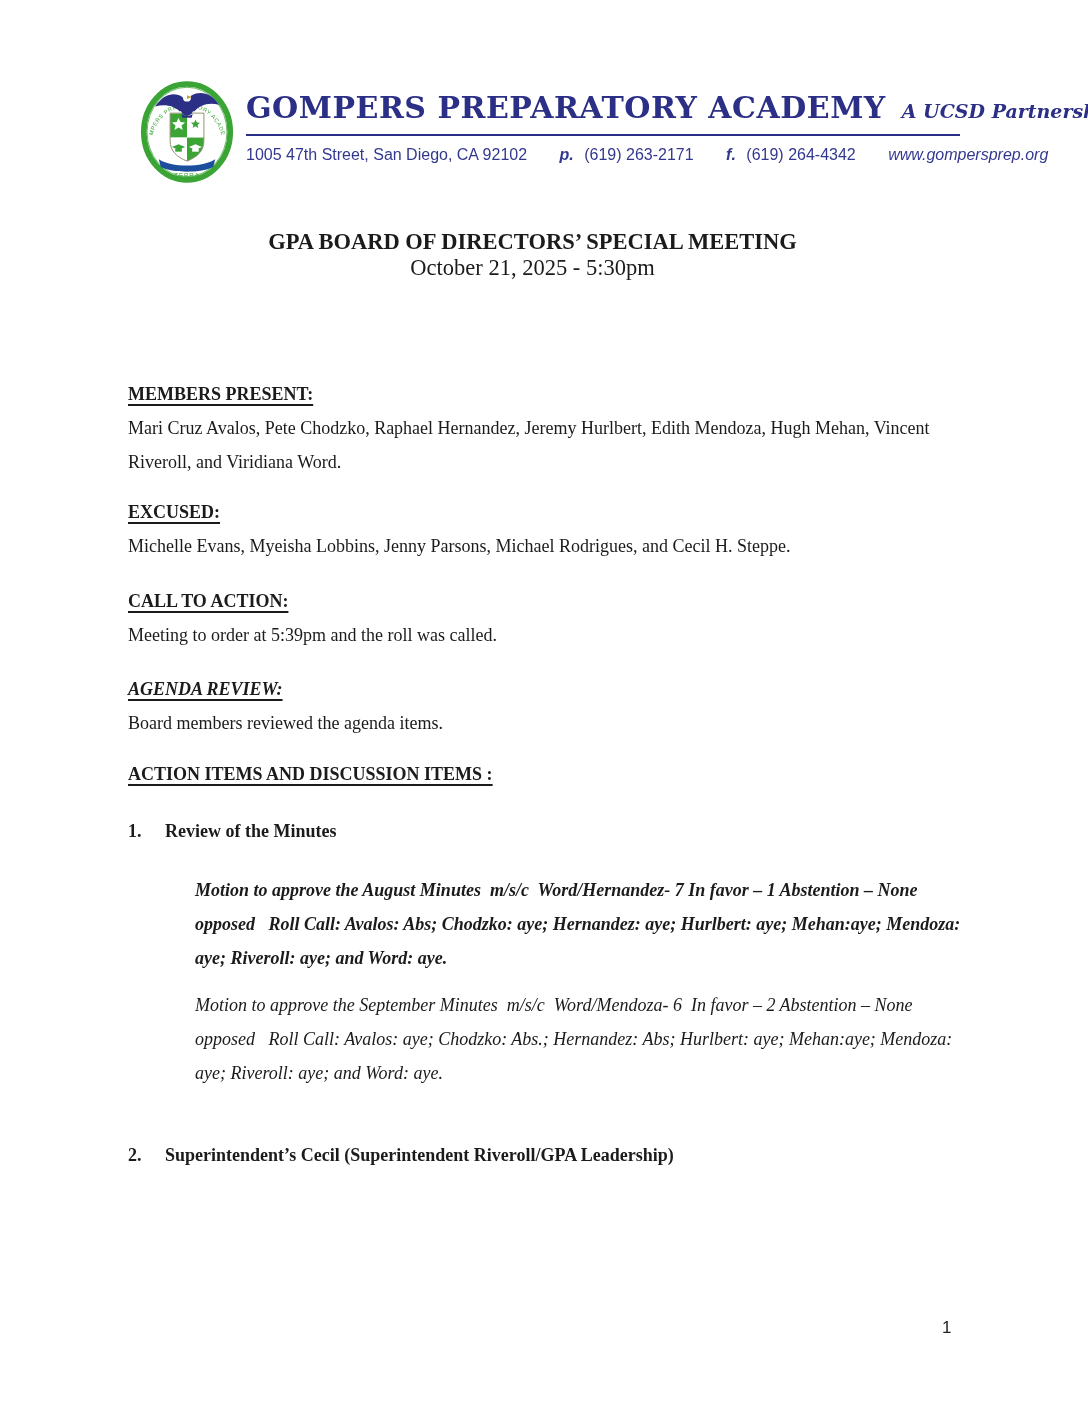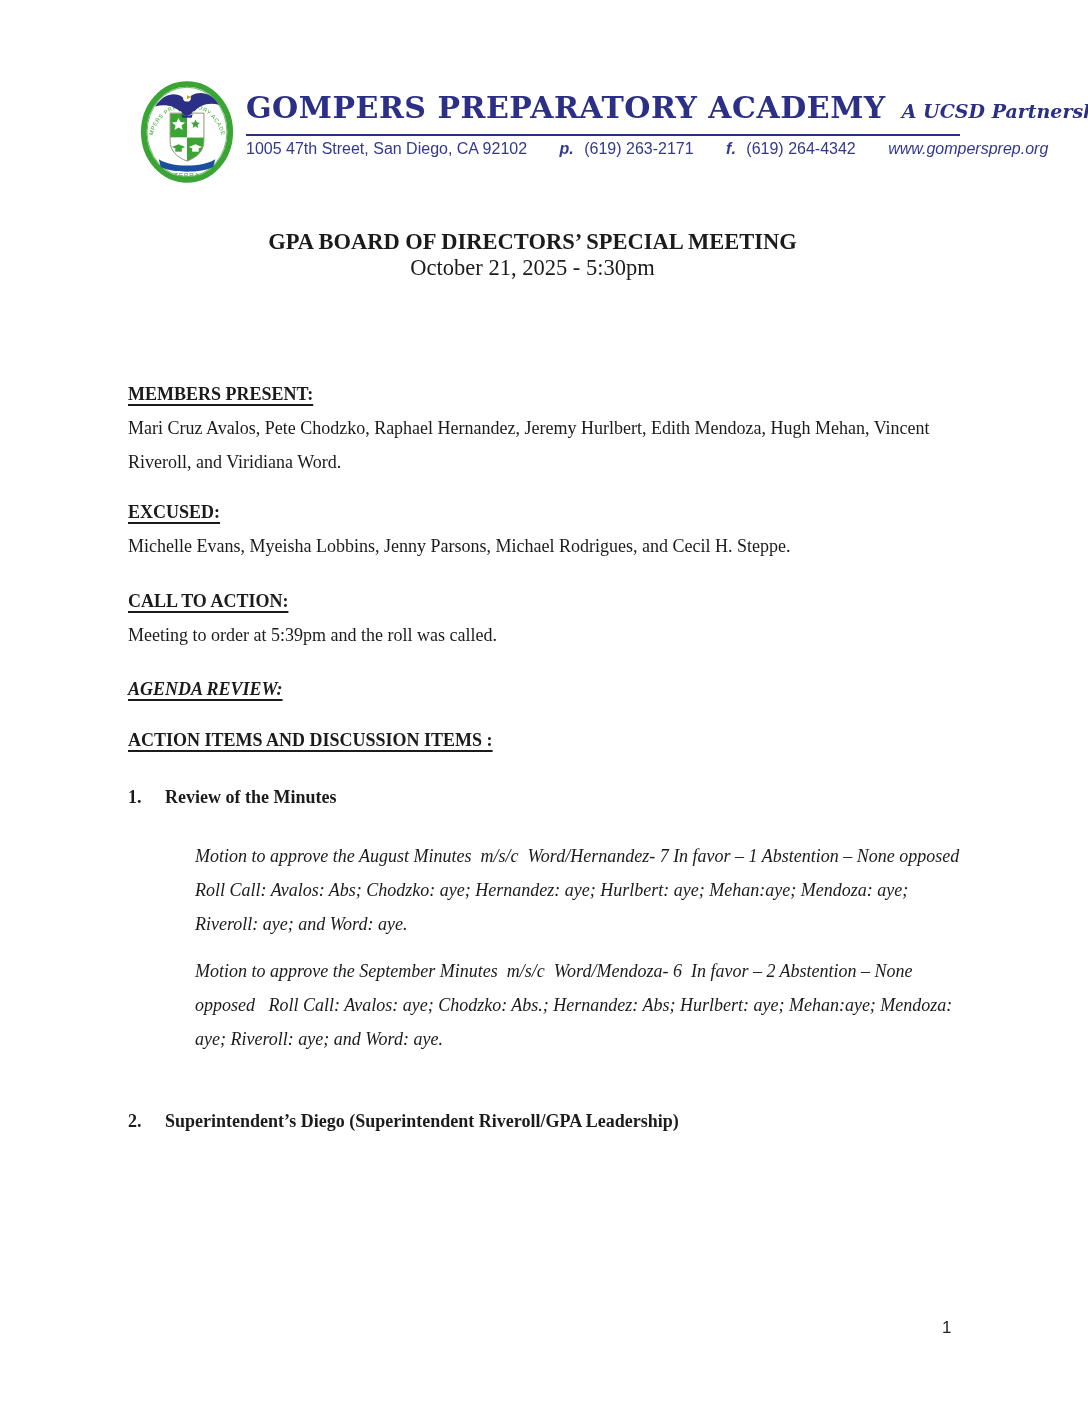--- a/index.html
+++ b/index.html
@@ -25,21 +25,21 @@
     font-family:"DejaVu Serif", serif;
     font-weight:bold;font-size:30px;letter-spacing:.5px;
     color:#2b2f85;
   }
   .partnership{
     font-family:"DejaVu Serif", serif;
     font-weight:bold;font-style:italic;font-size:19px;color:#2b2f85;
   }
   .head-rule{border:0;border-top:2.5px solid #2b2f85;margin:9px 0 0 0;}
   .address-row{
-    margin-top:4px;
+    margin-top:10px;
     font-family:"Liberation Sans", sans-serif;
     font-size:16px;color:#33388f;white-space:nowrap;
   }
   .address-row .seg{margin-right:6px;}
   .address-row .gap{margin-left:22px;}
   .address-row .lbl{font-weight:bold;font-style:italic;}
   .address-row .site{font-style:italic;}
 
   
   .title-block{
@@ -59,21 +59,21 @@
     text-decoration:underline;
     text-decoration-thickness:2px;
     text-underline-offset:4px;
   }
   .mt16{margin-top:16px !important;}
   .mt21{margin-top:21px !important;}
   .mt20{margin-top:20px !important;font-style:italic;}
   .mt17{margin-top:17px !important;}
   .mt23{margin-top:23px !important;}
   .mt24{margin-top:24px !important;}
-  .mt25{margin-top:25px !important;}
+  .mt25{margin-top:25px !important;font-weight:bold;}
   .mt13{margin-top:13px !important;}
   .mt48{margin-top:48px !important;}
 
   .num-item{display:flex;font-weight:bold;}
   .num-item .num{flex:0 0 37px;}
   .sub-para{margin-left:33px !important;}
   .motion{
     margin-left:67px !important;
     font-style:italic;
     white-space:pre-wrap;
@@ -164,35 +164,36 @@
     <p class="sec-heading">MEMBERS PRESENT:</p>
     <p>Mari Cruz Avalos, Pete Chodzko, Raphael Hernandez, Jeremy Hurlbert, Edith Mendoza, Hugh Mehan, Vincent Riveroll, and Viridiana Word.</p>
 
     <p class="sec-heading mt16">EXCUSED:</p>
     <p>Michelle Evans, Myeisha Lobbins, Jenny Parsons, Michael Rodrigues, and Cecil H. Steppe.</p>
 
     <p class="sec-heading mt21">CALL TO ACTION:</p>
     <p>Meeting to order at 5:39pm and the roll was called.</p>
 
     <p class="sec-heading mt20">AGENDA REVIEW:</p>
+    <p>Board members reviewed the agenda items.</p>
 
     <p class="sec-heading mt17">ACTION ITEMS AND DISCUSSION ITEMS :</p>
 
     <div class="num-item mt23">
       <span class="num">1.</span>
       <span>Review of the Minutes</span>
     </div>
 
 
     <p class="motion mt25">Motion to approve the August Minutes  m/s/c  Word/Hernandez- 7 In favor – 1 Abstention – None opposed   Roll Call: Avalos: Abs; Chodzko: aye; Hernandez: aye; Hurlbert: aye; Mehan:aye; Mendoza: aye; Riveroll: aye; and Word: aye.</p>
 
     <p class="motion mt13">Motion to approve the September Minutes  m/s/c  Word/Mendoza- 6  In favor – 2 Abstention – None opposed   Roll Call: Avalos: aye; Chodzko: Abs.; Hernandez: Abs; Hurlbert: aye; Mehan:aye; Mendoza: aye; Riveroll: aye; and Word: aye.</p>
 
     <div class="num-item mt48">
       <span class="num">2.</span>
-      <span>Superintendent’s Diego (Superintendent Riveroll/GPA Leadership)</span>
+      <span>Superintendent’s Cecil (Superintendent Riveroll/GPA Leadership)</span>
     </div>
 
   </main>
 
   <div class="page-number">1</div>
 
 </div>
 
 </body></html>

